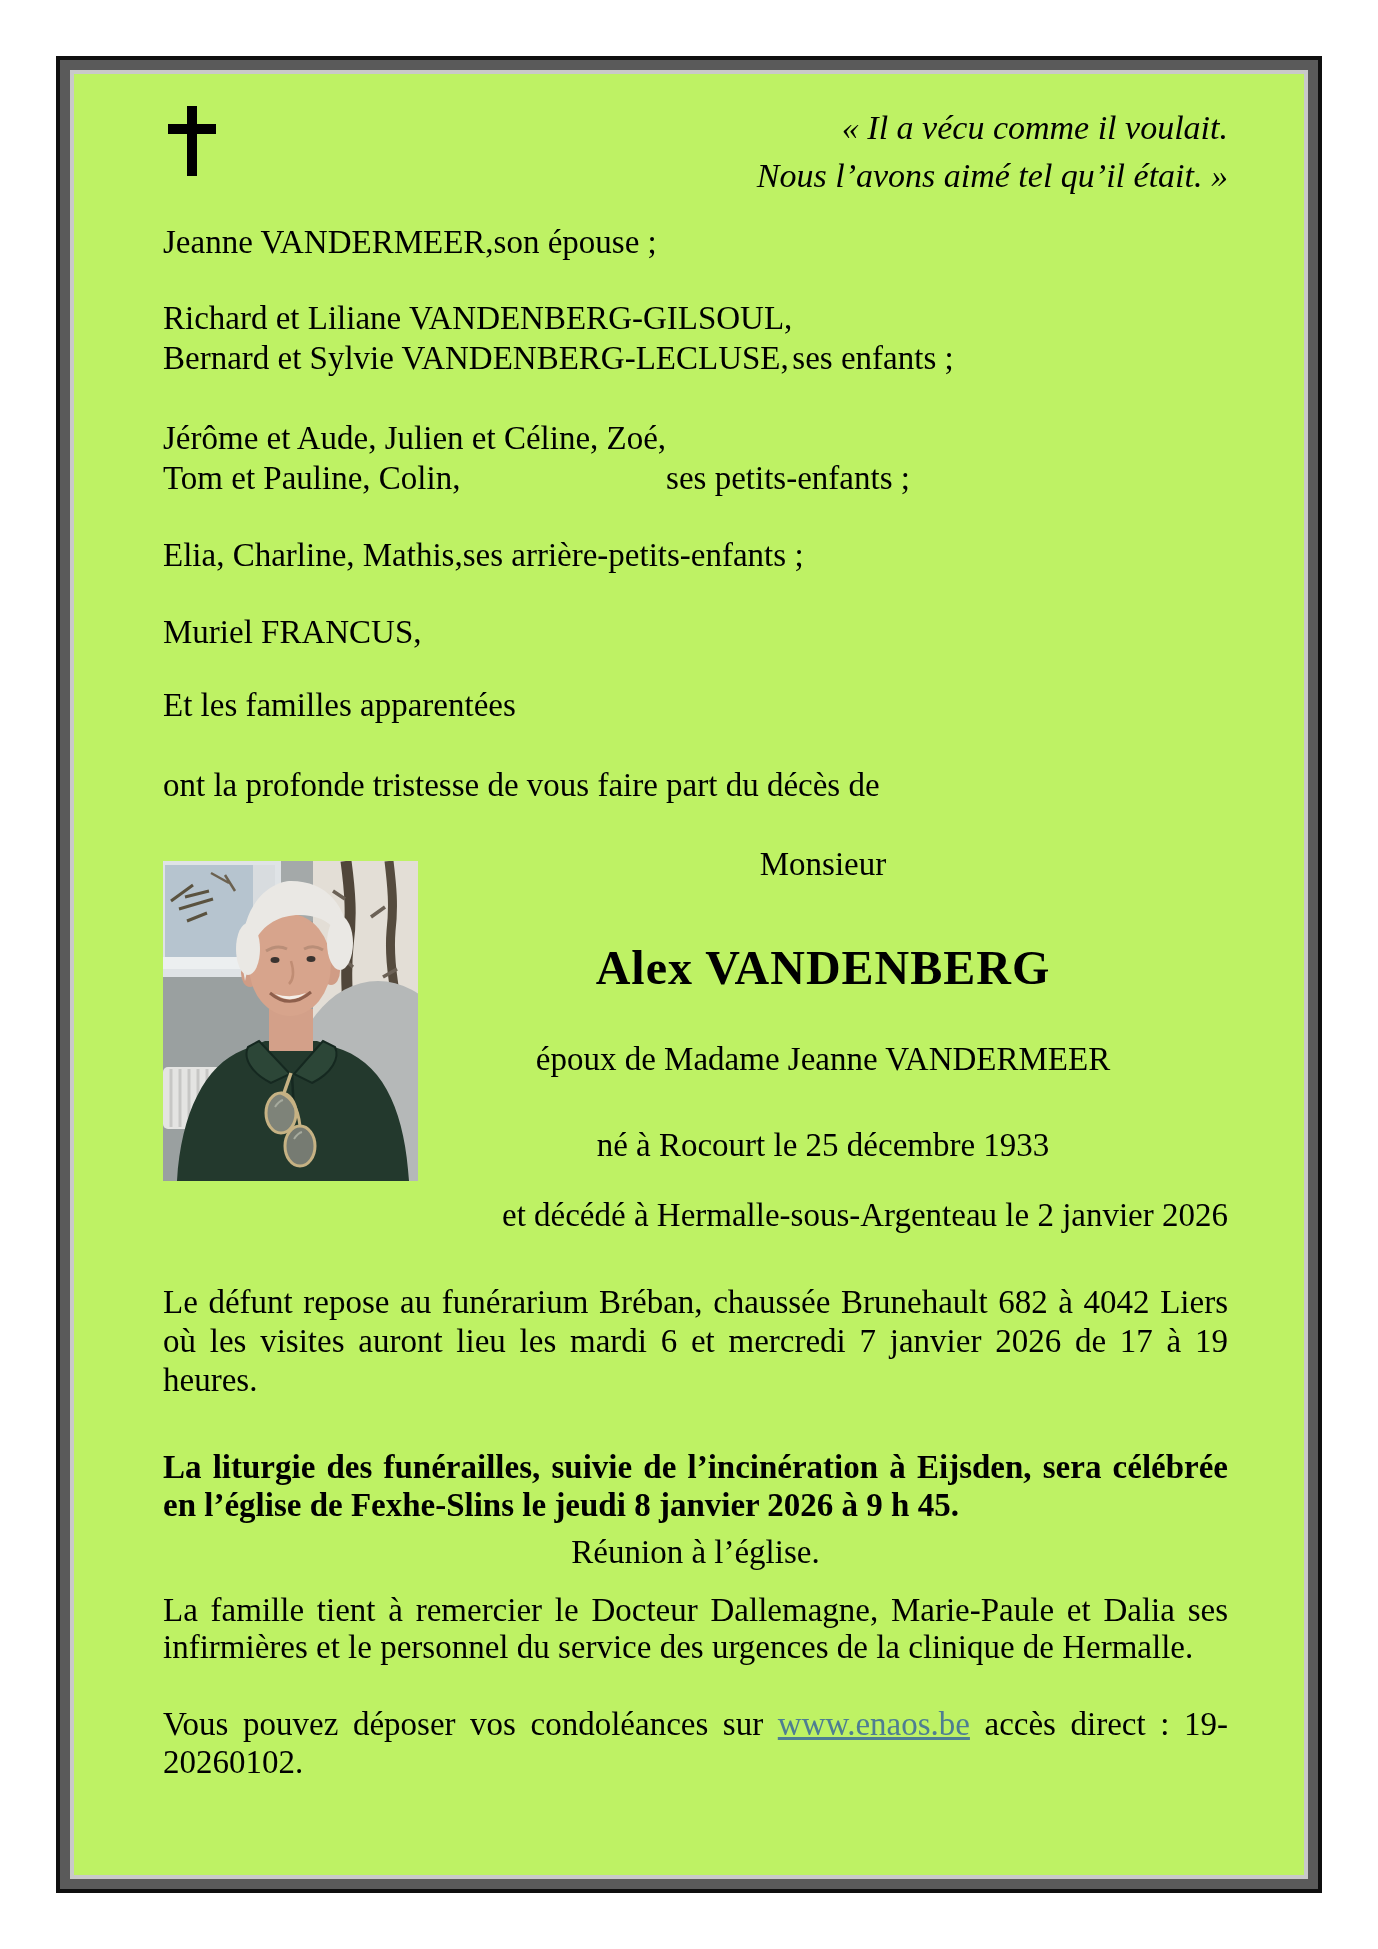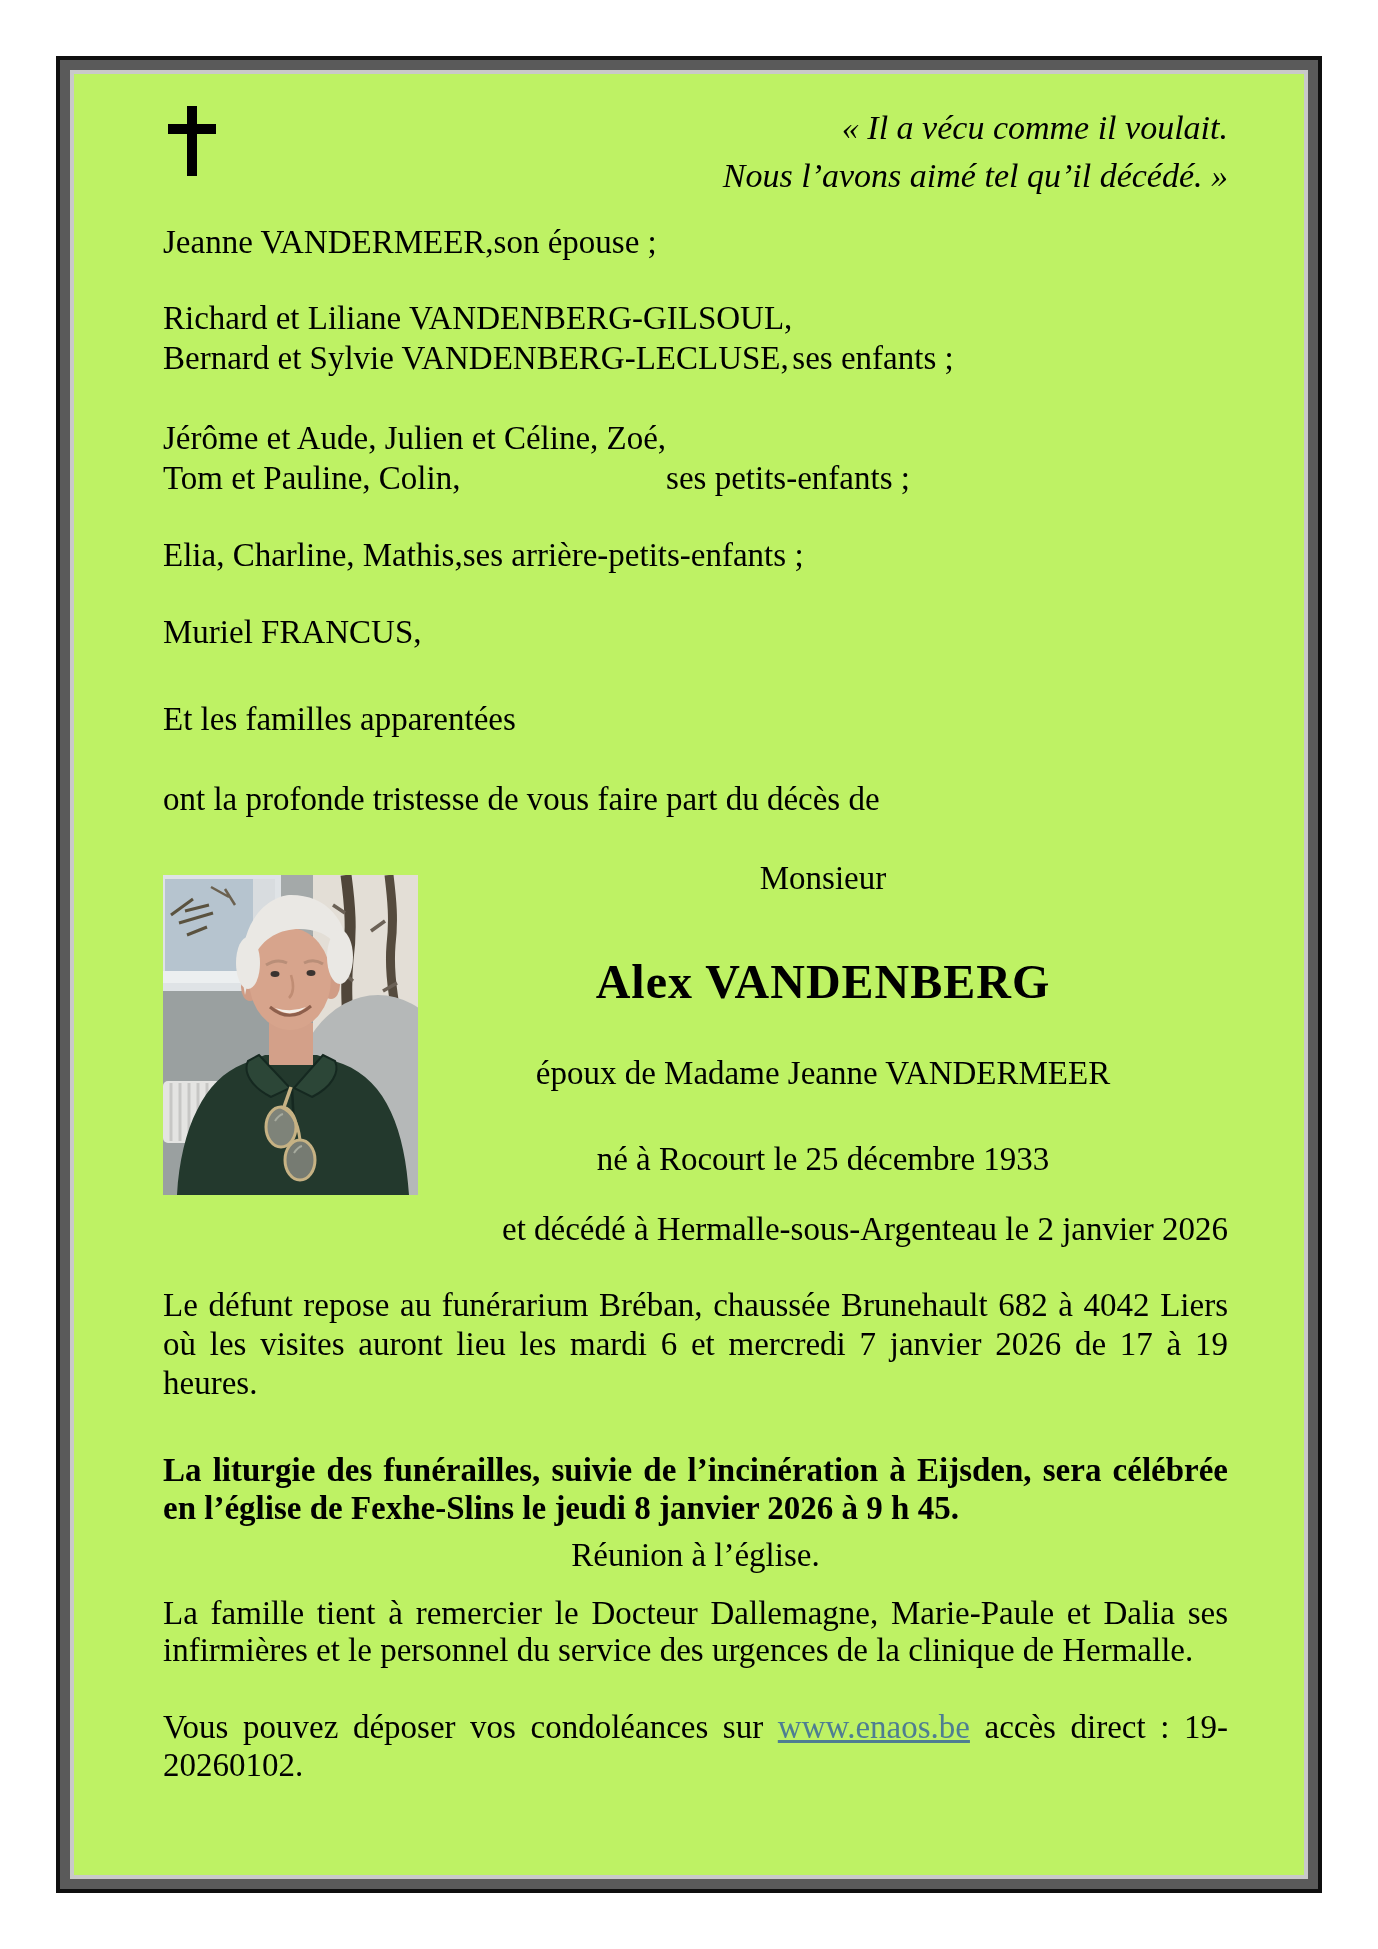--- a/index.html
+++ b/index.html
@@ -47,21 +47,21 @@
   
   .fam-row{
     display:flex;
     align-items:flex-end;
   }
   .fam-row .names{text-align:left;}
   .fam-row .relation{white-space:nowrap;}
   .m36{margin-top:36px;}
   .m40{margin-top:40px;}
   .m37{margin-top:37px;}
-  .m47{margin-top:47px;}
+  .m47{margin-top:33px;}
   .mt-first{margin-top:0;}
   .announce{margin-top:40px;}
   
   .photo-row{
     margin-top:56px;
     display:flex;
     align-items:flex-start;
   }
   .photo{
     position:relative;
@@ -86,21 +86,21 @@
   }
   .spouse-line{margin-top:42px;line-height:38px;}
   .birth-line{margin-top:48px;line-height:38px;}
   .death-line{
     margin-top:14px;
     text-align:right;
     line-height:40px;
   }
   
   .para{
-    margin-top:37px;
+    margin-top:48px;
     text-align:justify;
     line-height:39px;
   }
   .para-bold{
     margin-top:48px;
     font-weight:bold;
     text-align:justify;
     line-height:38px;
   }
   .centered-line{
@@ -134,21 +134,21 @@
       <div class="frame-inner">
         <div class="content">
 
           <div class="header">
             <div class="cross">
               <div class="v"></div>
                 <div class="h"></div>
             </div>
             <div class="quote">
               <div>« Il a vécu comme il voulait.</div>
-              <div>Nous l’avons aimé tel qu’il décédé. »</div>
+              <div>Nous l’avons aimé tel qu’il était. »</div>
             </div>
           </div>
 
           <div class="fam-row mt-first">
             <div class="names">Jeanne VANDERMEER,</div>
             <div class="relation">son épouse ;</div>
           </div>
 
           <div class="fam-row m36">
             <div class="names">

